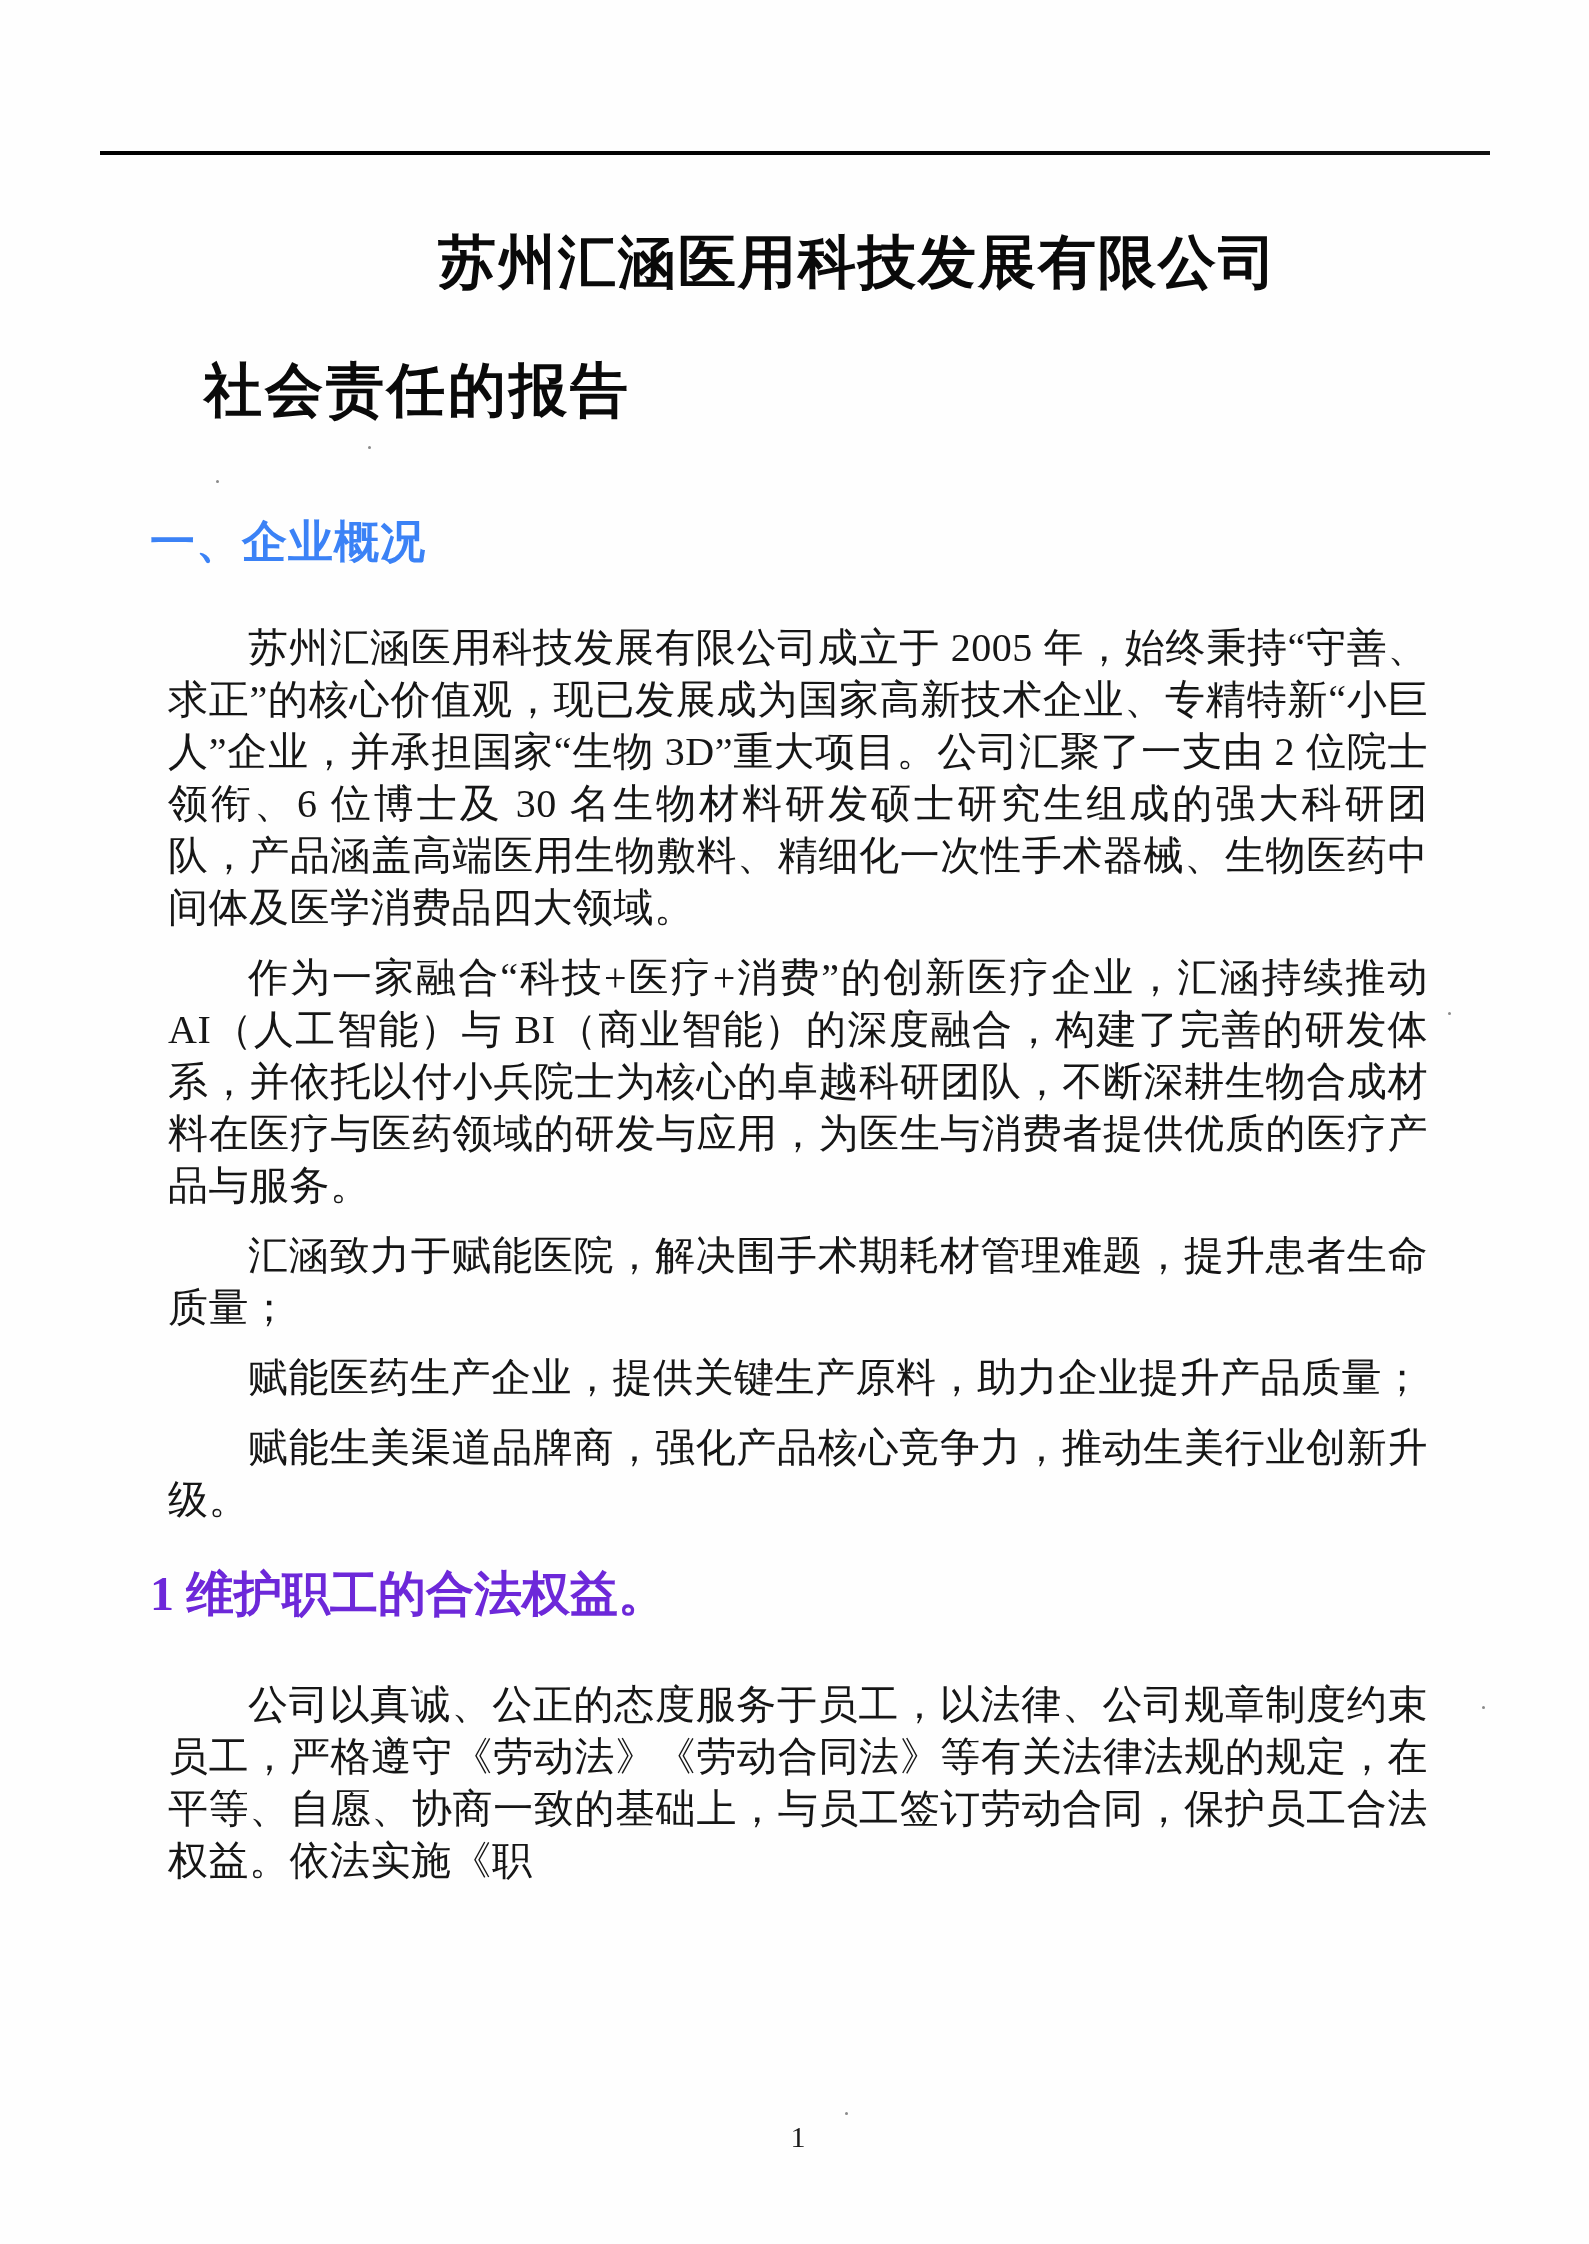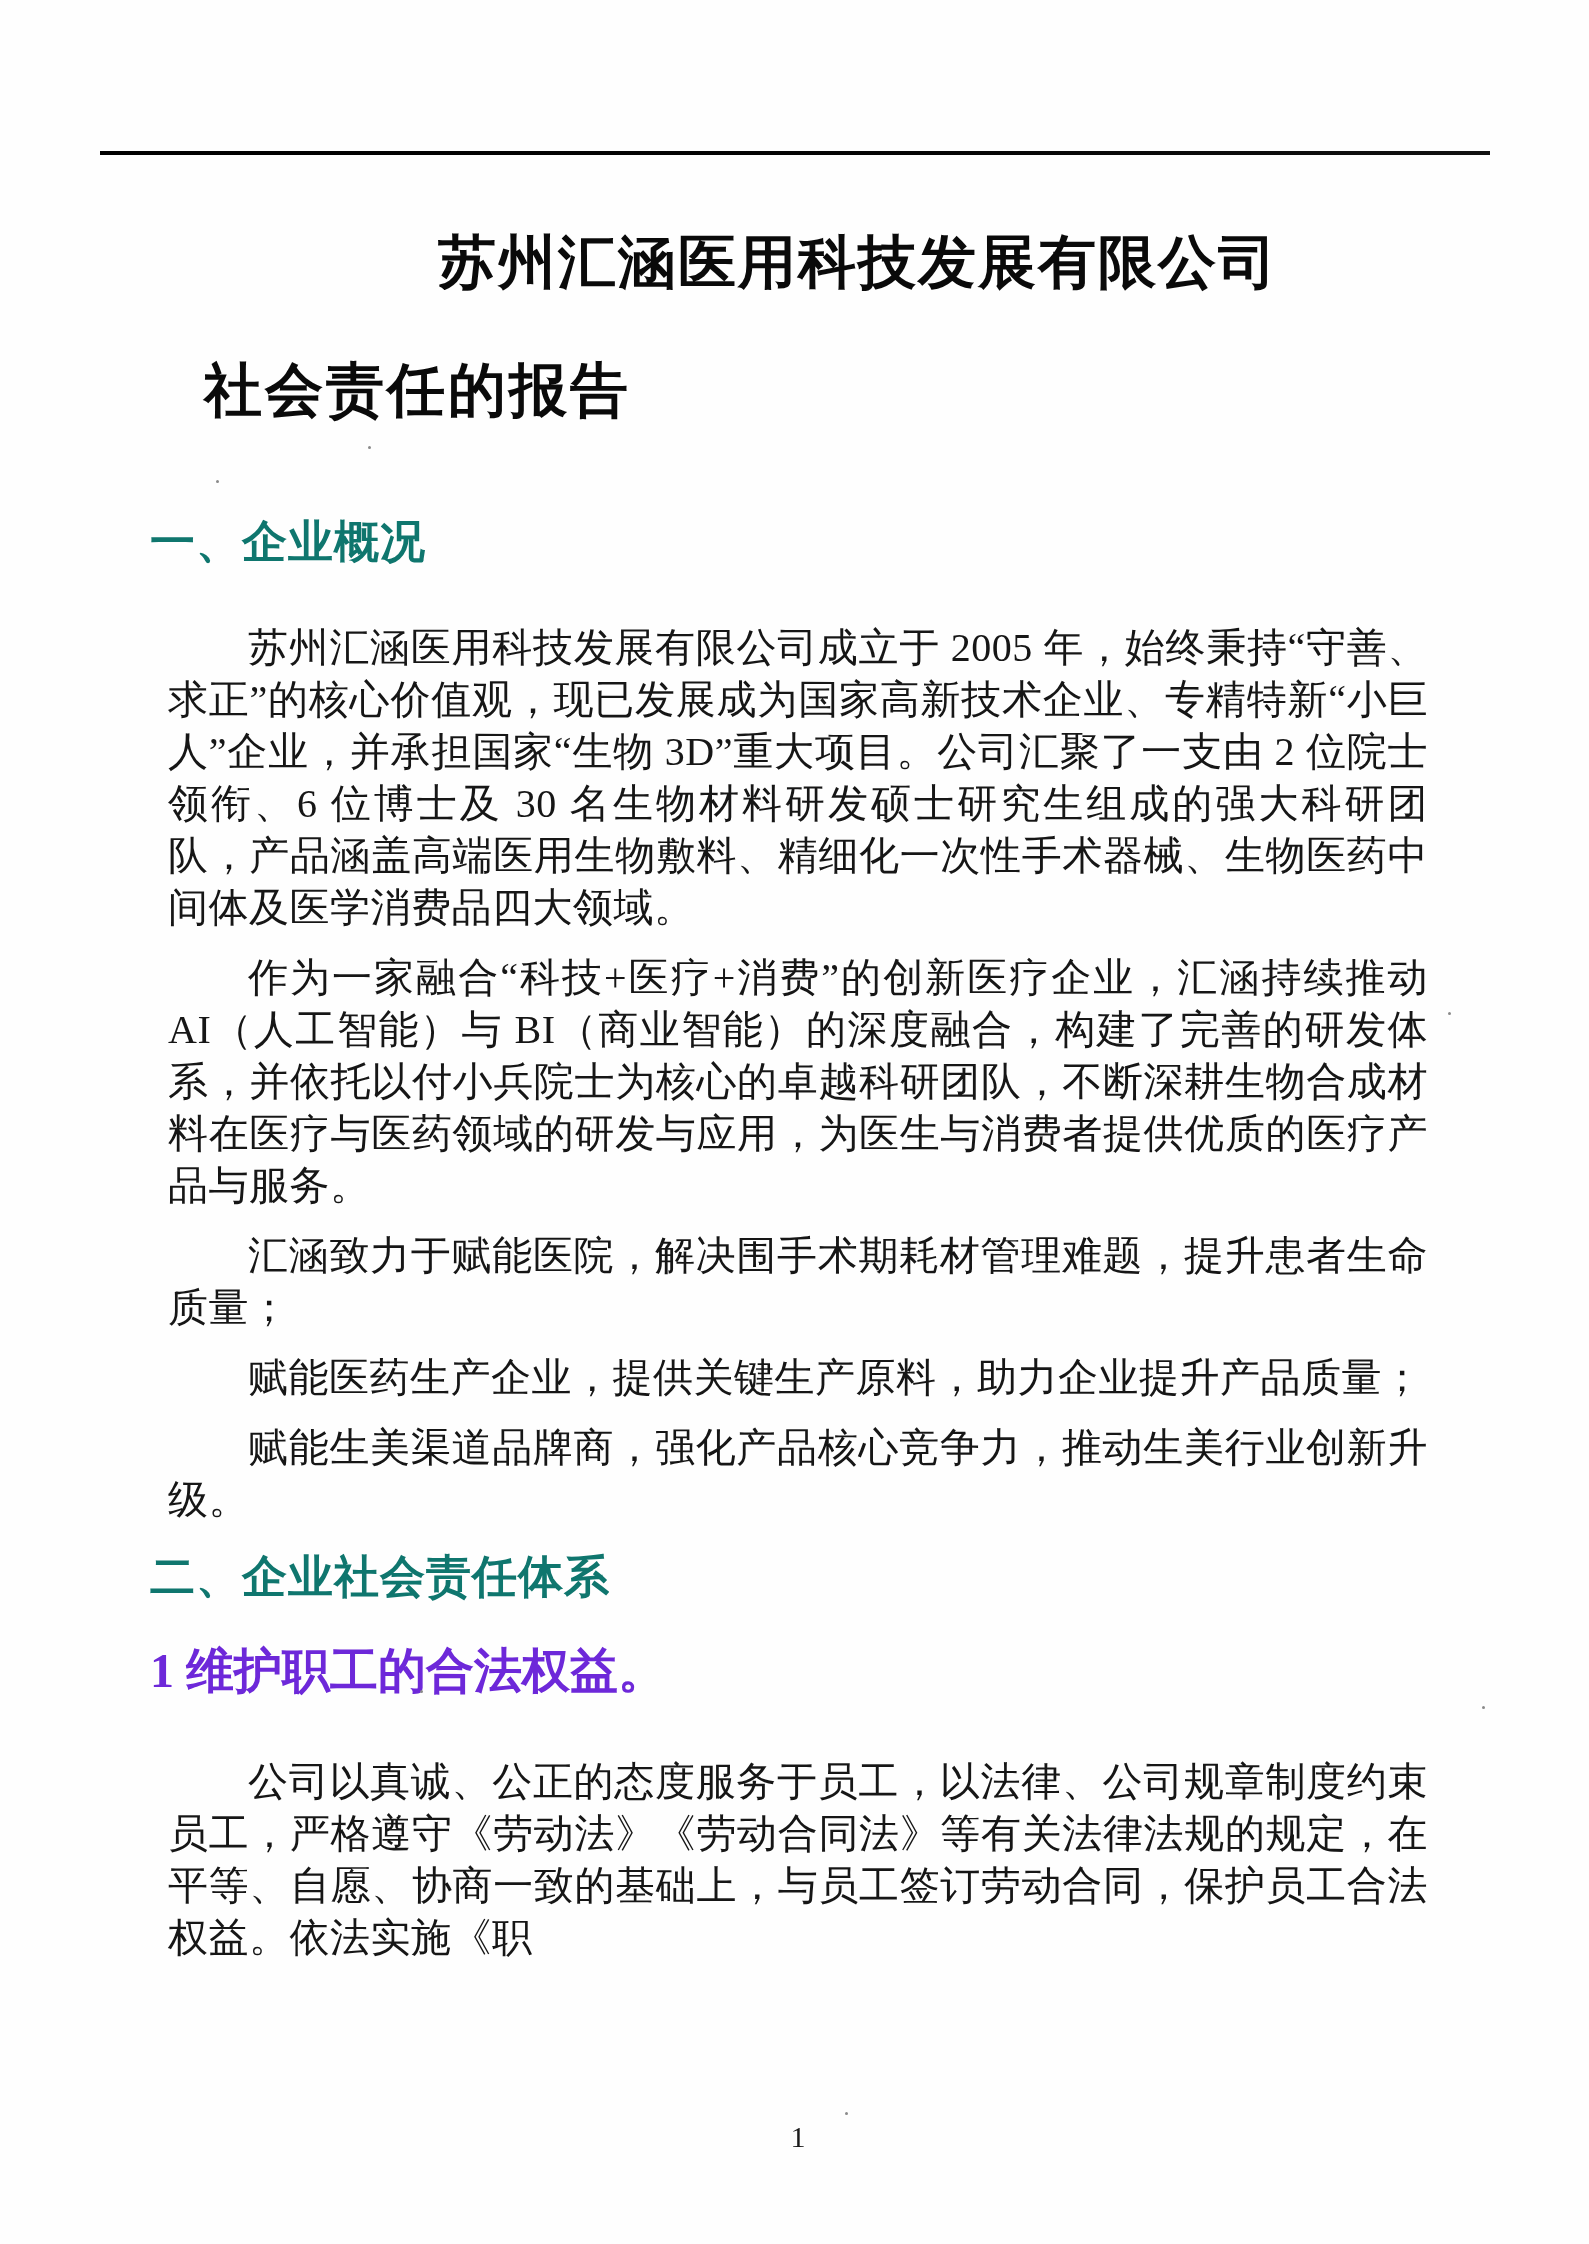--- a/index.html
+++ b/index.html
@@ -41,21 +41,21 @@
     font-size: 58px; line-height: 62px;
     font-weight: bold;
     text-align: left;
     position: relative; left: 54px;
     letter-spacing: 3px;
     color: #0a0a0a;
   }
   .sec-heading {
     font-size: 45px; line-height: 52px;
     font-weight: bold;
-    color: #0f766e;
+    color: #3b82f6;
     letter-spacing: 1px;
   }
   .sec-heading.first { margin: 94px 0 0 0; }
   .sec-heading.second { margin: 25px 0 0 0; }
   .sub-heading {
     margin: 44px 0 0 0;
     font-size: 48px; line-height: 48px;
     font-weight: bold;
     color: #6d28d9;
   }
@@ -104,21 +104,20 @@
 
     <p class="body-para">作为一家融合“科技+医疗+消费”的创新医疗企业，汇涵持续推动 AI（人工智能）与 BI（商业智能）的深度融合，构建了完善的研发体系，并依托以付小兵院士为核心的卓越科研团队，不断深耕生物合成材料在医疗与医药领域的研发与应用，为医生与消费者提供优质的医疗产品与服务。</p>
 
     <p class="body-para">汇涵致力于赋能医院，解决围手术期耗材管理难题，提升患者生命质量；</p>
 
     <p class="body-para">赋能医药生产企业，提供关键生产原料，助力企业提升产品质量；</p>
 
     <p class="body-para">赋能生美渠道品牌商，强化产品核心竞争力，推动生美行业创新升级。</p>
 
 
-    <div class="sec-heading second">二、企业社会责任体系</div>
 
     <div class="sub-heading">1 维护职工的合法权益。</div>
 
     <p class="body-para first-after-subheading">公司以真诚、公正的态度服务于员工，以法律、公司规章制度约束员工，严格遵守《劳动法》《劳动合同法》等有关法律法规的规定，在平等、自愿、协商一致的基础上，与员工签订劳动合同，保护员工合法权益。依法实施《职</p>
 
   </div>
 
   <div class="page-number">1</div>
 
   <div class="speck" style="left:368px; top:446px;"></div>

